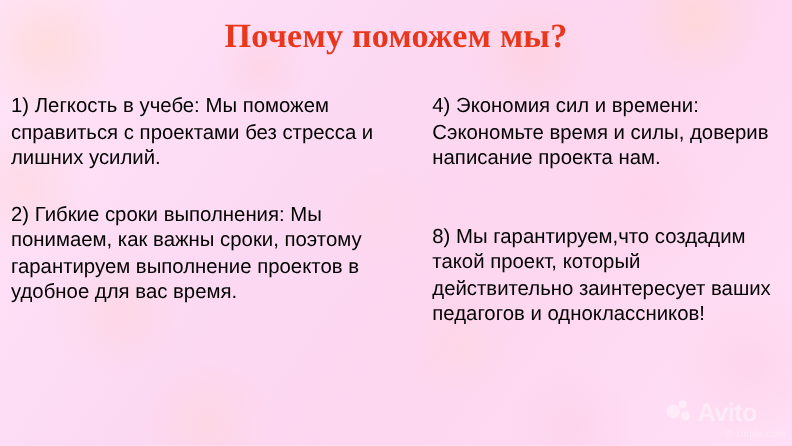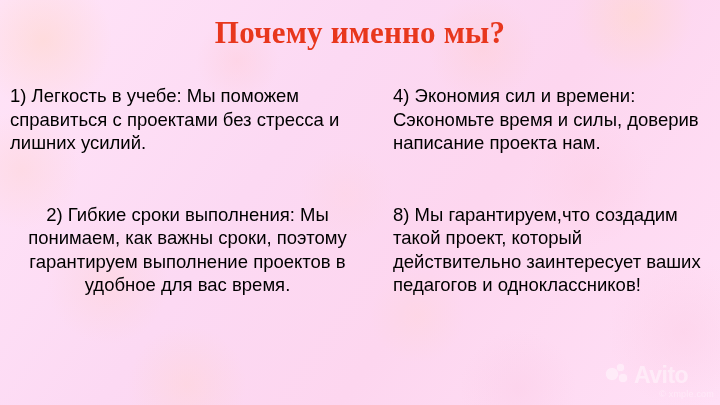--- a/index.html
+++ b/index.html
@@ -65,21 +65,21 @@
   #col-right { left: 393px; width: 320px; }
 
   .block {
     font-family: "Liberation Sans", "DejaVu Sans", sans-serif;
     font-size: 18.5px;
     line-height: 23.5px;
     color: #000000;
     white-space: pre-line;
   }
   #block-1 { margin-top: 0px; }
-  #block-2 { margin-top: 48px; text-align: center; }
+  #block-2 { margin-top: 28px; }
   #block-3 { margin-top: 0px; }
   #block-4 { margin-top: 48px; }
 
   
   #watermark {
     position: absolute;
     left: 606px;
     top: 362px;
     width: 108px;
     height: 40px;
@@ -127,21 +127,21 @@
     letter-spacing: 0.2px;
   }
 </style>
 </head>
 <body>
 
 <div id="poster">
 
   <div id="bg-texture"></div>
 
-  <div id="title">Почему именно мы?</div>
+  <div id="title">Почему поможем мы?</div>
 
   <div class="column" id="col-left">
     <div class="block" id="block-1">1) Легкость в учебе: Мы поможем справиться с проектами без стресса и лишних усилий.</div>
     <div class="block" id="block-2">2) Гибкие сроки выполнения: Мы понимаем, как важны сроки, поэтому гарантируем выполнение проектов в удобное для вас время.</div>
   </div>
 
   <div class="column" id="col-right">
     <div class="block" id="block-3">4) Экономия сил и времени: Сэкономьте время и силы, доверив написание проекта нам.</div>
     <div class="block" id="block-4">8) Мы гарантируем,что создадим такой проект, который действительно заинтересует ваших педагогов и одноклассников!</div>
   </div>

